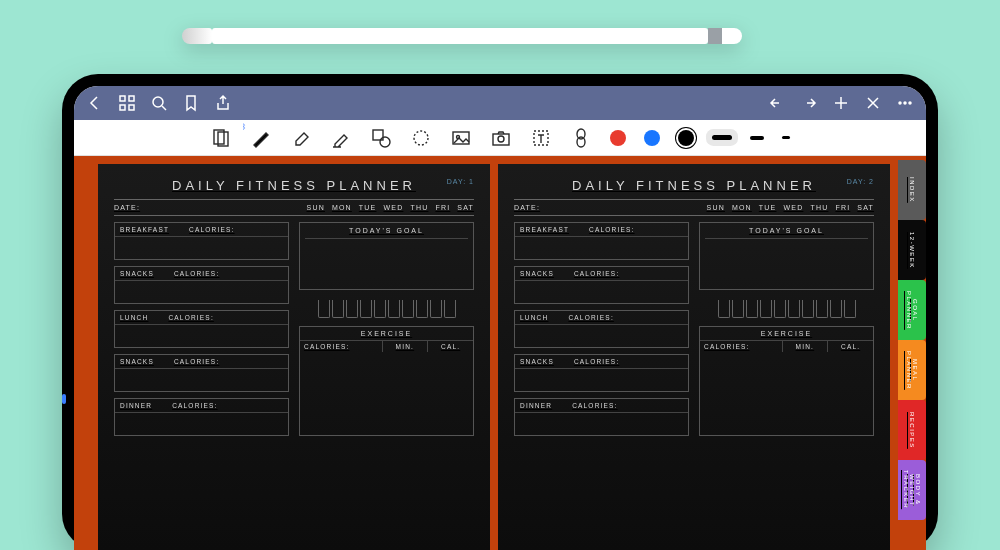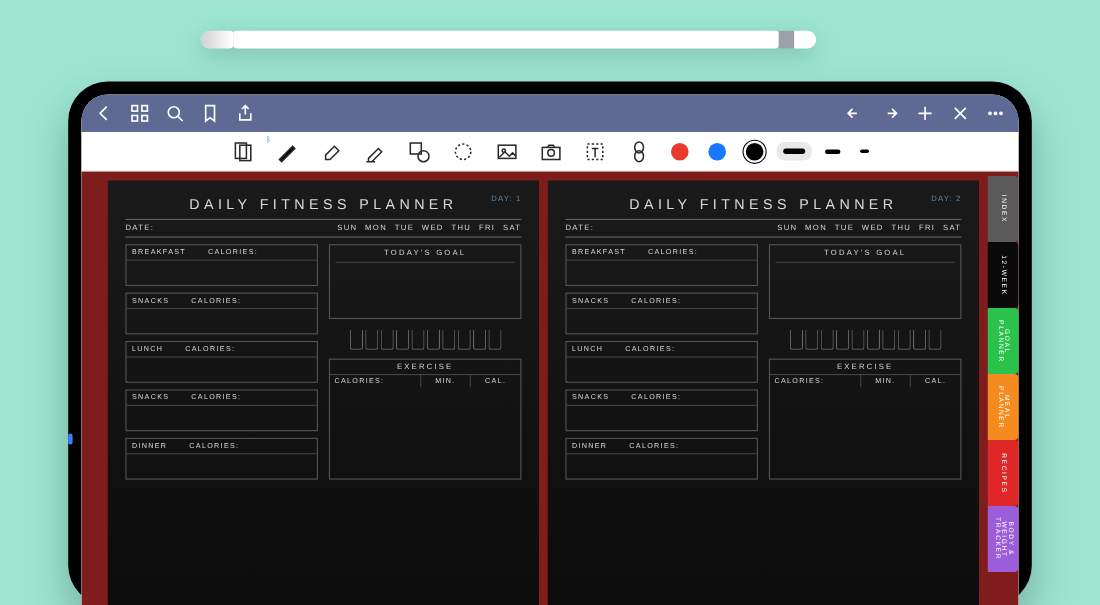--- a/index.html
+++ b/index.html
@@ -55,22 +55,23 @@
 .color-swatch.blue  { background:#1976ff; }
 .color-swatch.black { background:#000; box-shadow:0 0 0 2px #fff, 0 0 0 3px #000; }
 .thick-swatch { width:20px; background:#000; border-radius:999px; cursor:pointer; }
 .thick-swatch.t1 { height:5px; box-shadow:0 0 0 6px #e8e8e8; border-radius:999px;}
 .thick-swatch.t2 { height:4px; width:14px; }
 .thick-swatch.t3 { height:3px; width:8px; }
 .bt-badge { position:absolute; top:-4px; left:-8px; font-size:7px; color:#2a6dff; }
 
 .doc-area {
   position:absolute; top:70px; left:0; right:0; bottom:0;
-  background:#7f1d1d;
+  background:#c2410c;
   display:flex;
+  text-decoration:underline;
 }
 .pages { display:flex; gap:8px; padding:8px 8px 0 24px; flex:1; }
 .page {
   flex:1;
   background:linear-gradient(180deg,#1a1a1a,#0c0c0c);
   color:#d8d8d8;
   font-size:8px;
   letter-spacing:1.2px;
   padding:14px 16px 0 16px;
   position:relative;

